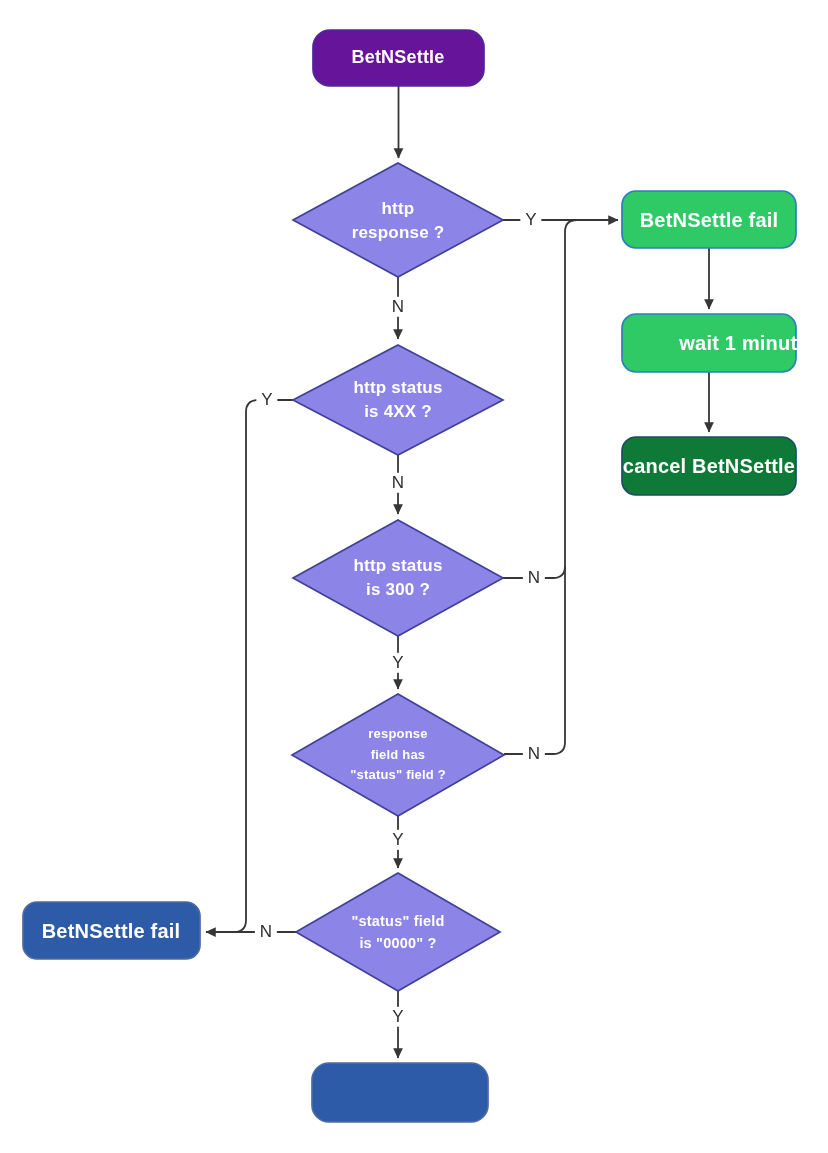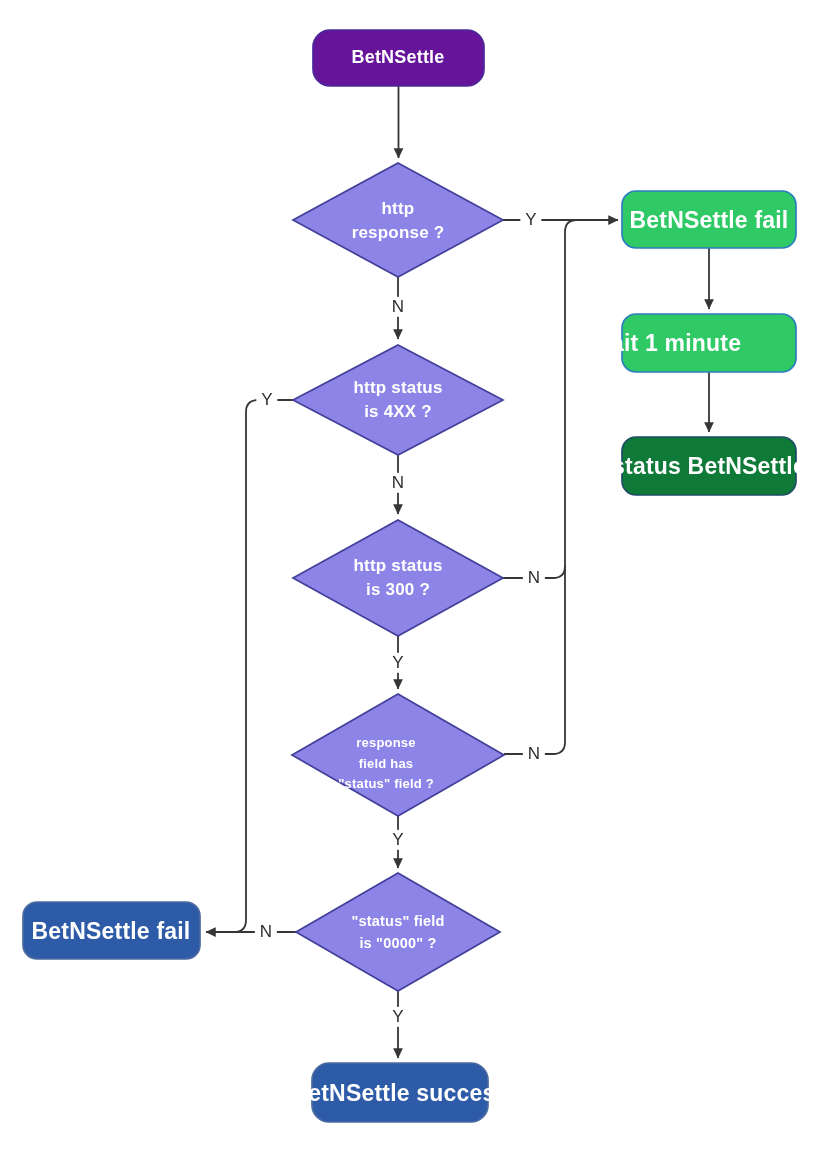--- a/index.html
+++ b/index.html
@@ -32,21 +32,21 @@
     font-size: 17px;
     font-weight: 600;
     letter-spacing: 0.2px;
     text-align: center;
     line-height: 1.42;
     white-space: nowrap;
     pointer-events: none;
   }
   .node-label .line { display: block; }
   .fs18 { font-size: 18px; }
-  .fs175 { font-size: 23px; }
+  .fs175 { font-size: 20px; }
   .small { font-size: 13px; line-height: 1.58; }
   .mid { font-size: 14.5px; line-height: 1.55; }
 
   
   .edge-label {
     position: absolute;
     transform: translate(-50%, -50%);
     background: #ffffff;
     color: var(--label_text, #2f2f2f);
     font-size: 17px;
@@ -100,46 +100,45 @@
   </svg>
 
   <div class="node-label fs18" style="left:398px; top:58px;">BetNSettle</div>
 
   <div class="node-label" style="left:398px; top:221px;">
     <span class="line">http</span>
     <span class="line">response ?</span>
   </div>
 
   <div class="node-label fs175" style="left:709px; top:220px;">BetNSettle fail</div>
-  <div class="node-label fs175" style="left:667px; top:343px;">wait 1 minute</div>
-  <div class="node-label fs175" style="left:709px; top:466px;">status BetNSettle</div>
+  <div class="node-label fs175" style="left:744px; top:343px;">wait 1 minute</div>
+  <div class="node-label fs175" style="left:709px; top:466px;">cancel BetNSettle</div>
 
   <div class="node-label" style="left:398px; top:400px;">
     <span class="line">http status</span>
     <span class="line">is 4XX ?</span>
   </div>
 
   <div class="node-label" style="left:398px; top:578px;">
     <span class="line">http status</span>
     <span class="line">is 300 ?</span>
   </div>
 
-  <div class="node-label small" style="left:386px; top:755px;margin-top:9px;">
+  <div class="node-label small" style="left:398px; top:755px;">
     <span class="line">response</span>
     <span class="line">field has</span>
     <span class="line">"status" field ?</span>
   </div>
 
   <div class="node-label mid" style="left:398px; top:932px;">
     <span class="line">"status" field</span>
     <span class="line">is "0000" ?</span>
   </div>
 
   <div class="node-label fs175" style="left:111px; top:931px;">BetNSettle fail</div>
-  <div class="node-label fs175" style="left:400px; top:1093px;">BetNSettle success</div>
 
   <div class="edge-label" style="left:531px; top:220px;">Y</div>
   <div class="edge-label" style="left:398px; top:307px;">N</div>
   <div class="edge-label" style="left:267px; top:400px;">Y</div>
   <div class="edge-label" style="left:398px; top:483px;">N</div>
   <div class="edge-label" style="left:534px; top:578px;">N</div>
   <div class="edge-label" style="left:398px; top:663px;">Y</div>
   <div class="edge-label" style="left:534px; top:754px;">N</div>
   <div class="edge-label" style="left:398px; top:840px;">Y</div>
   <div class="edge-label" style="left:266px; top:932px;">N</div>

